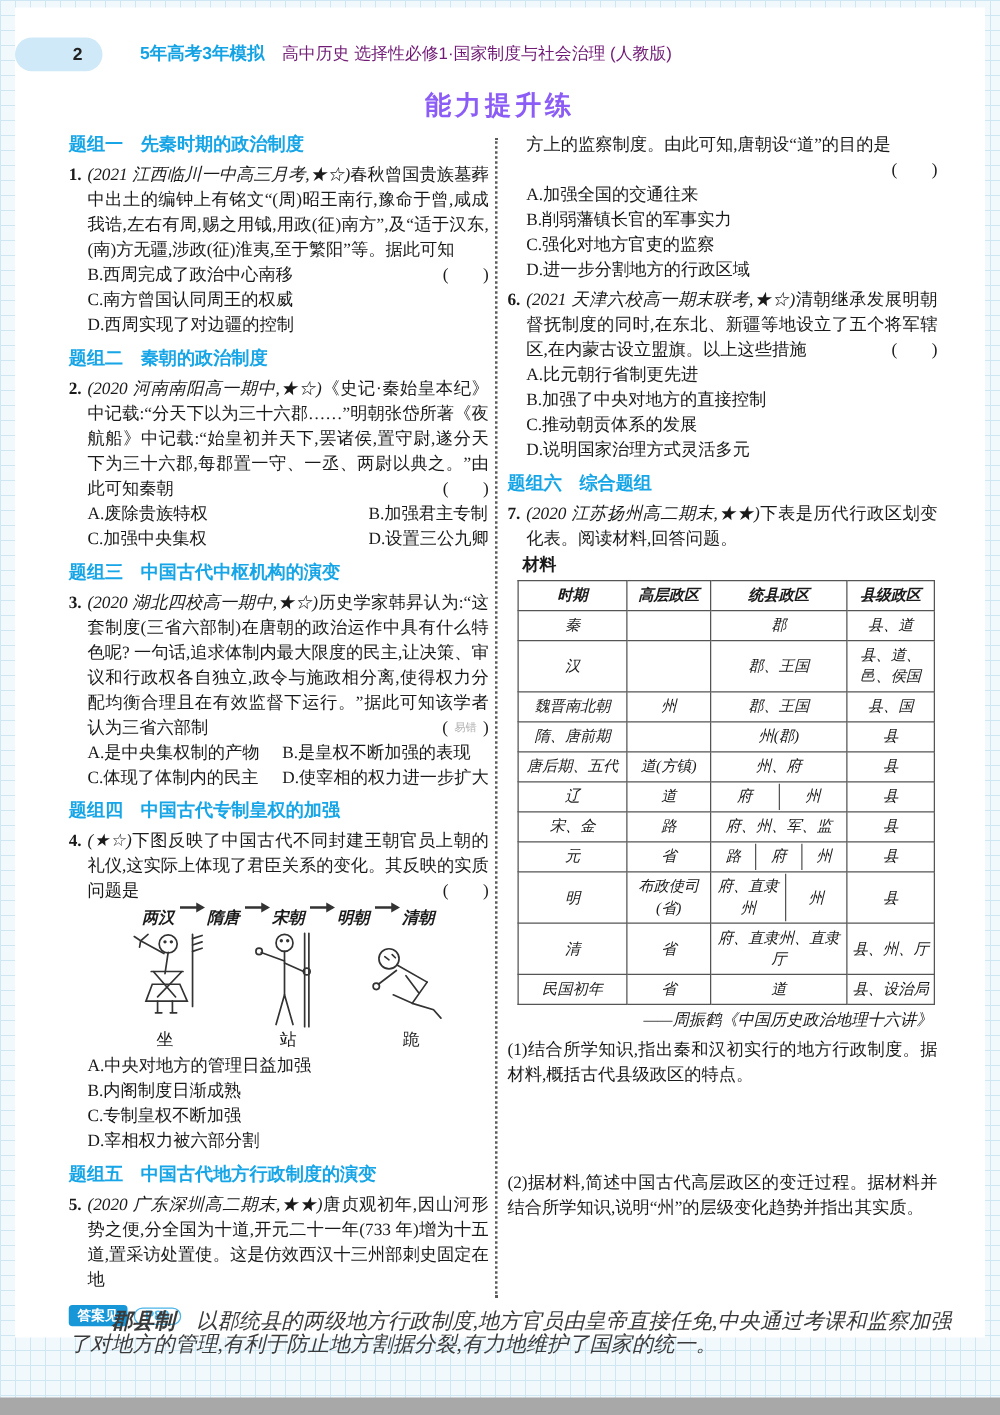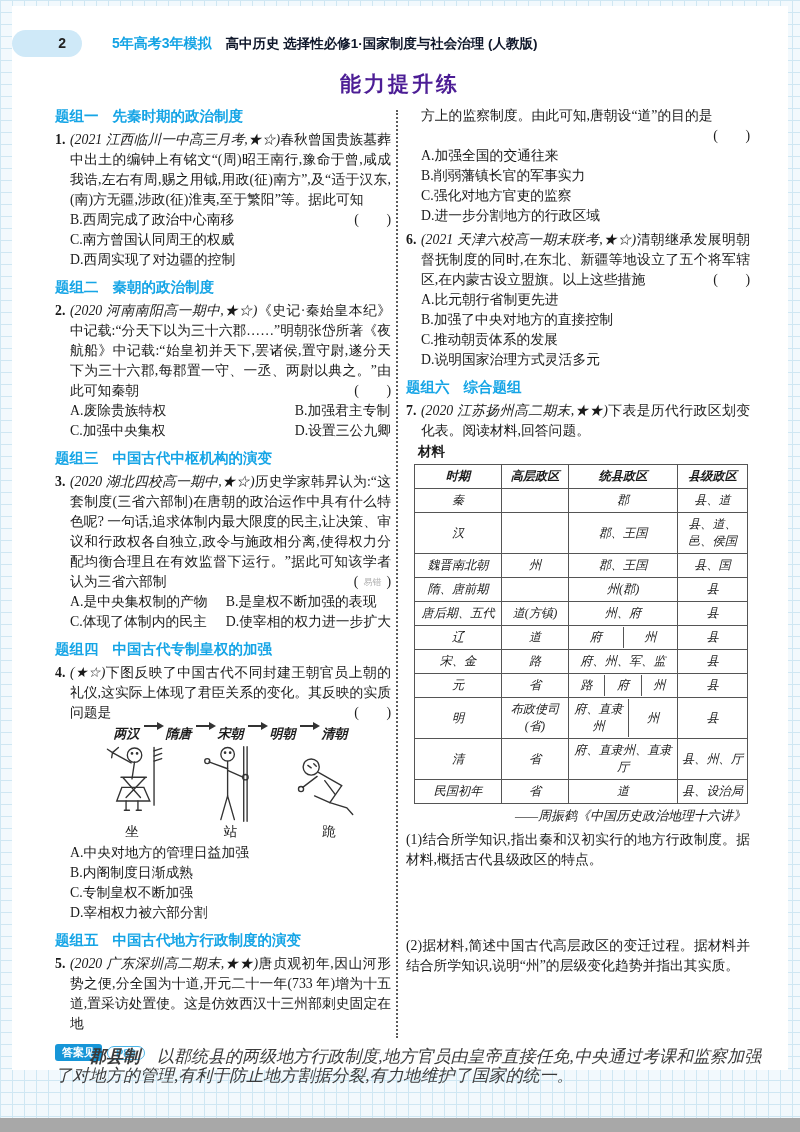--- a/index.html
+++ b/index.html
@@ -12,23 +12,23 @@
     background-size:12px 12px;
     color:#1a1a1a;
   }
   .sheet{position:absolute;left:12px;top:6px;width:776px;height:1064px;background:#ffffff;}
   
   .pgpill{position:absolute;left:0;top:24px;width:70px;height:27px;background:#cfe9f8;border-radius:14px;
     font-family:"Liberation Sans",sans-serif;font-weight:bold;font-size:14px;line-height:27px;
     text-align:right;padding-right:16px;box-sizing:border-box;color:#222;}
   .bookline{position:absolute;left:100px;top:28px;white-space:nowrap;font-family:"Liberation Sans",sans-serif;}
   .series{color:#13a3e4;font-weight:bold;font-size:14px;margin-right:14px;}
-  .subject{color:#0f172a;font-weight:bold;font-size:13.5px;}
+  .subject{color:#701a75;font-weight:normal;font-size:13.5px;}
   .sectitle{position:absolute;left:0;right:0;top:64px;text-align:center;
-    font-family:"Liberation Sans",sans-serif;font-weight:bold;font-size:21px;color:#4c1d95;letter-spacing:3px;}
+    font-family:"Liberation Sans",sans-serif;font-weight:bold;font-size:21px;color:#8b5cf6;letter-spacing:3px;}
   
   .col{position:absolute;top:100px;}
   .col-left{left:43px;width:336px;}
   .col-right{left:394px;width:344px;}
   .divider{position:absolute;left:384px;top:104px;height:928px;border-left:2px dotted #5a5a5a;}
   
   .ghead{font-family:"Liberation Sans",sans-serif;font-weight:bold;color:#16a5e6;
     font-size:14.5px;line-height:20px;margin:7px 0 4px;}
   .glabel{margin-right:14px;}
   

